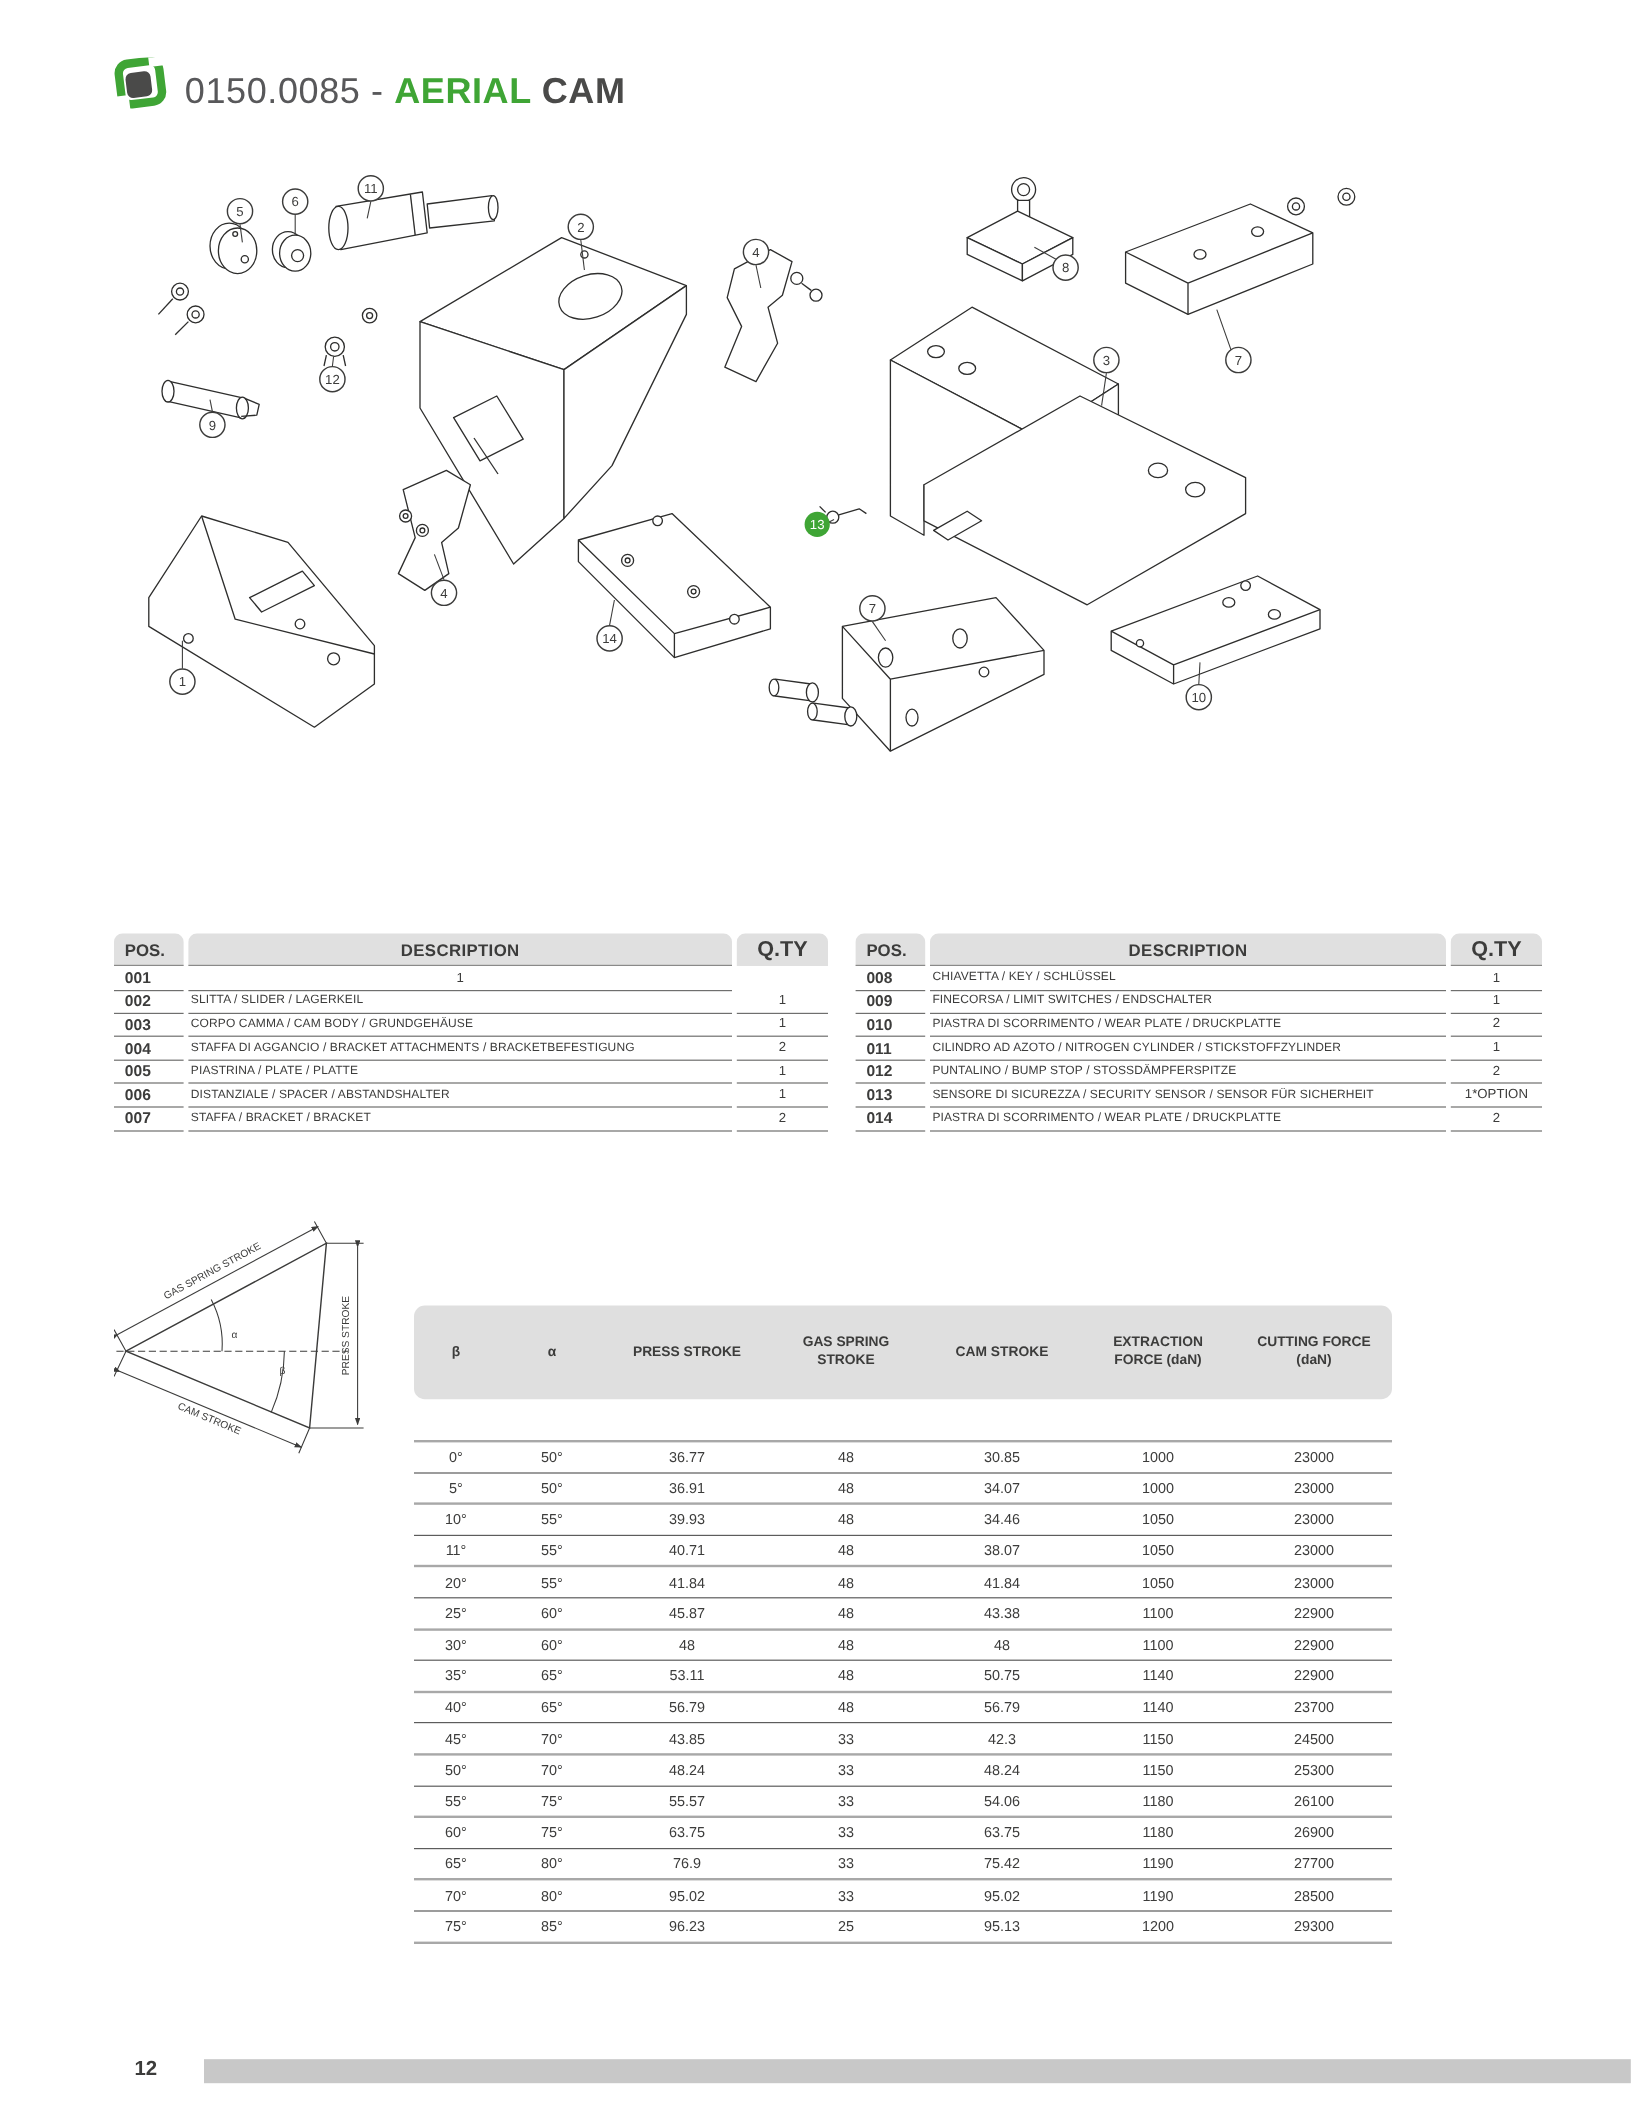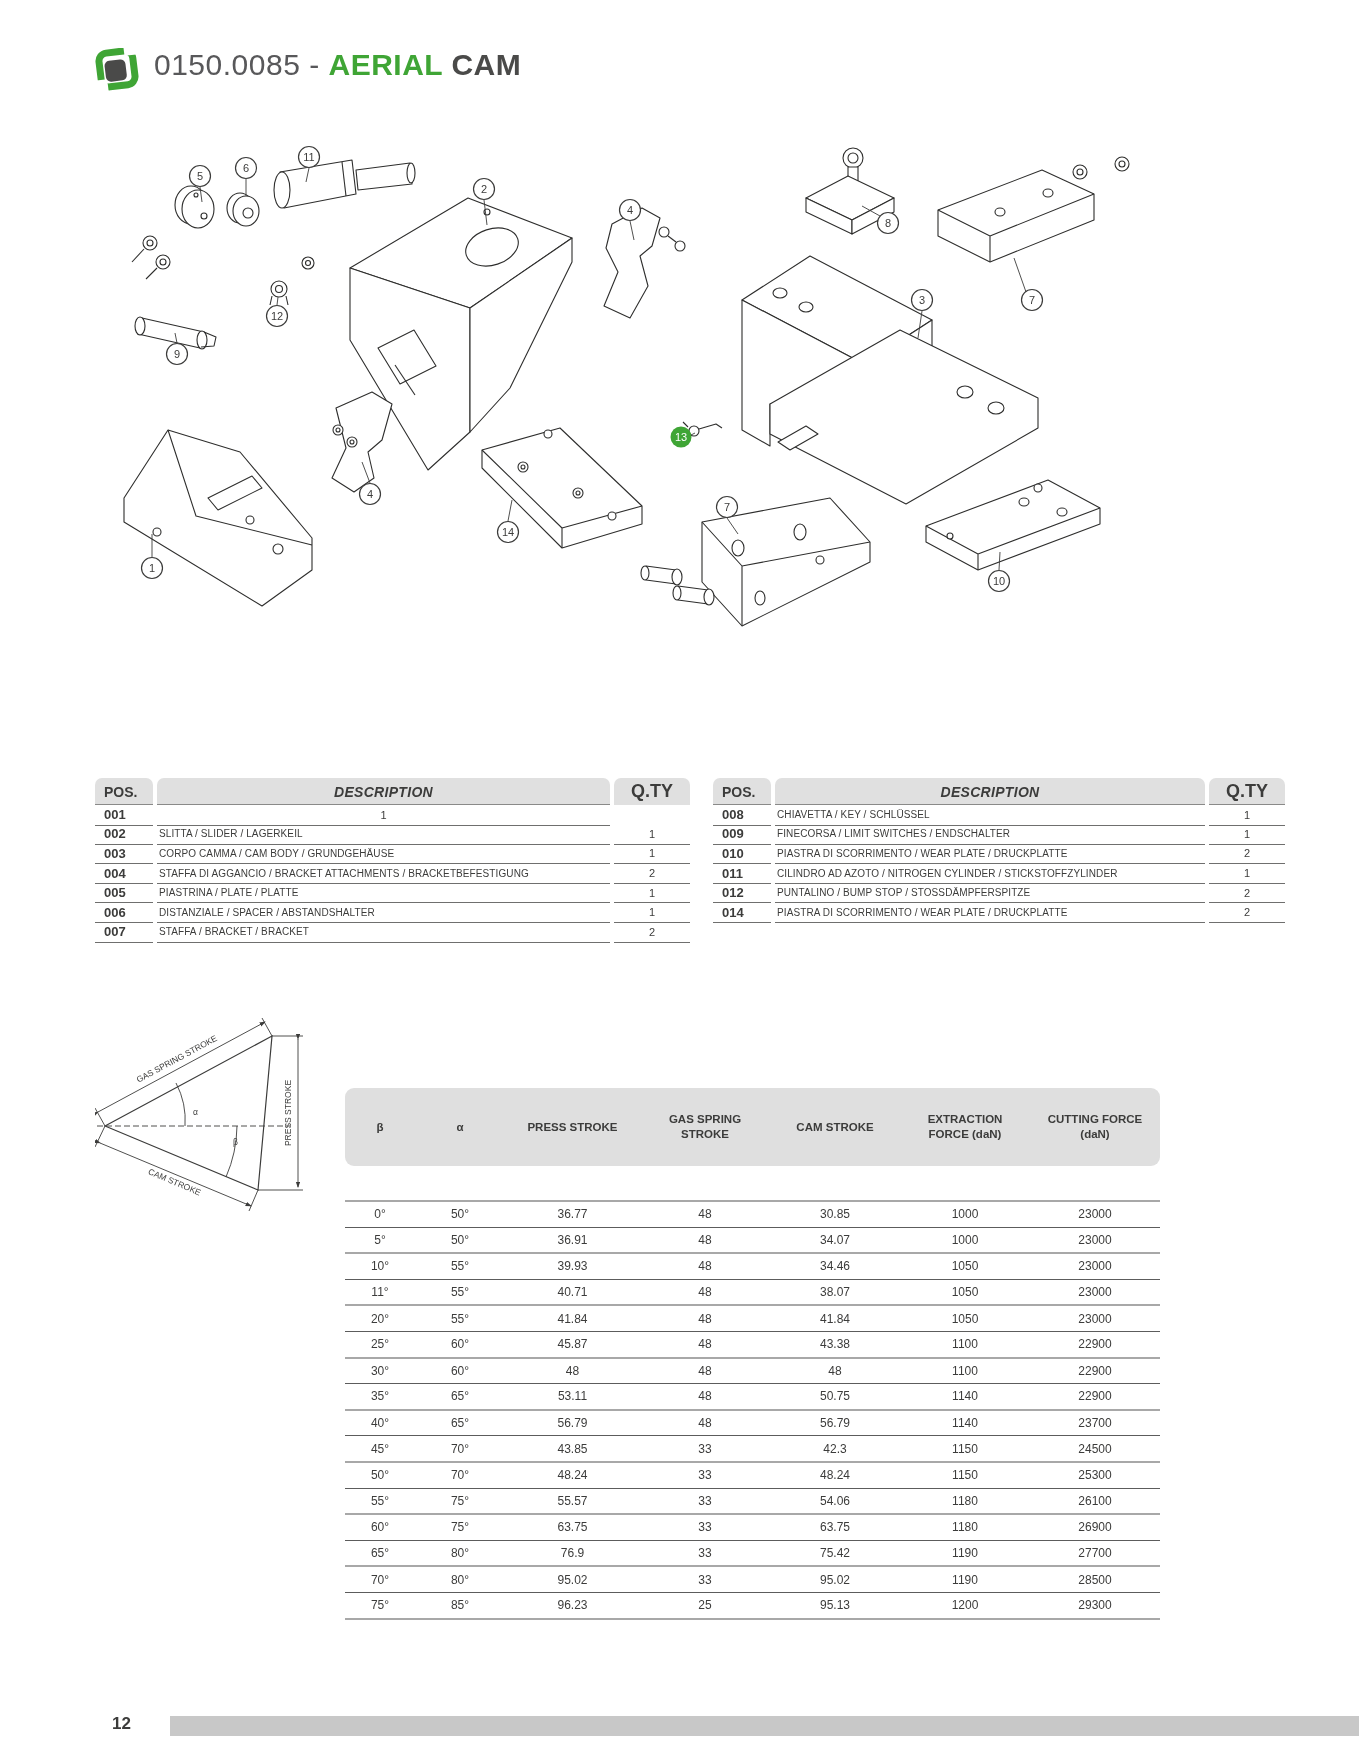--- a/index.html
+++ b/index.html
@@ -1,39 +1,39 @@
 <!DOCTYPE html>
 <html><head>
 <meta charset="utf-8">
 <style>
   html,body{margin:0;padding:0;}
   body{
     width:1359px;height:1754px;position:relative;background:#ffffff;
     font-family:"Liberation Sans",sans-serif;color:#3c3c3b;overflow:hidden;
   }
   
-  #header{position:absolute;left:92px;top:48px;display:flex;align-items:flex-start;gap:14px;z-index:5;}
+  #header{position:absolute;left:92px;top:48px;display:flex;align-items:flex-end;gap:14px;z-index:5;}
   #page-title{font-size:30px;letter-spacing:.5px;}
   #page-title .t-code{color:#58585a;font-weight:400;}
   #page-title .t-green{color:#3fa535;font-weight:bold;}
   #page-title .t-dark{color:#4a4a49;font-weight:bold;}
   
   #diagram-svg{position:absolute;left:0;top:0;z-index:1;}
   .part{fill:#ffffff;stroke:#2e2e2d;stroke-width:1.1;stroke-linejoin:round;}
   .pline{fill:none;stroke:#2e2e2d;stroke-width:1.1;stroke-linejoin:round;}
   .leader{stroke:#3c3c3b;stroke-width:.9;}
   .co-text{font-family:"Liberation Sans",sans-serif;}
   
   .ptable{position:absolute;top:778px;z-index:3;}
   #left-table{left:95px;width:595px;}
   #right-table{left:713px;width:572px;}
   .phead{display:grid;grid-template-columns:58px 1fr 76px;column-gap:4px;height:27px;}
   .phead>div{background:#e0e0e0;color:#3c3c3b;font-weight:bold;display:flex;align-items:center;}
   .ph-pos{border-radius:7px 7px 0 0;padding-left:9px;font-size:14px;}
-  .ph-desc{border-radius:7px 7px 0 0;justify-content:center;font-size:14px;letter-spacing:.3px;font-style:italic;}
+  .ph-desc{border-radius:7px 7px 0 0;justify-content:center;font-size:14px;letter-spacing:.3px;}
   .ph-qty{border-radius:7px 7px 0 0;justify-content:center;font-size:18px;}
   .pbody{}
   .prow{display:grid;grid-template-columns:58px 1fr 76px;column-gap:4px;height:19.6px;align-items:center;}
   .prow>div{border-bottom:1.5px solid #6f6f6e;height:100%;display:flex;align-items:center;}
   .prow:first-child>div{border-top:1.2px solid #8a8a89;}
   .pcell-pos{font-weight:bold;font-size:13px;padding-left:9px;}
   .pcell-desc{font-size:10px;letter-spacing:.1px;padding-left:2px;white-space:nowrap;overflow:hidden;}
   .pcell-qty{justify-content:center;font-size:11px;}
   
   #stroke-table{position:absolute;left:345px;top:1088px;width:815px;z-index:3;}
@@ -378,20 +378,25 @@
         <div class="pcell-pos">011</div>
         <div class="pcell-desc">CILINDRO AD AZOTO / NITROGEN CYLINDER / STICKSTOFFZYLINDER</div>
         <div class="pcell-qty">1</div>
       </div>
       <div class="prow">
         <div class="pcell-pos">012</div>
         <div class="pcell-desc">PUNTALINO / BUMP STOP / STOSSDÄMPFERSPITZE</div>
         <div class="pcell-qty">2</div>
       </div>
       <div class="prow">
+        <div class="pcell-pos">013</div>
+        <div class="pcell-desc">SENSORE DI SICUREZZA / SECURITY SENSOR / SENSOR FÜR SICHERHEIT</div>
+        <div class="pcell-qty">1*OPTION</div>
+      </div>
+      <div class="prow">
         <div class="pcell-pos">014</div>
         <div class="pcell-desc">PIASTRA DI SCORRIMENTO  /  WEAR PLATE /  DRUCKPLATTE</div>
         <div class="pcell-qty">2</div>
       </div>
     </div>
 </div>
 
 <svg id="angle-svg" width="250" height="215" viewBox="0 0 250 215">
   <defs>
     <marker id="arr" markerWidth="7" markerHeight="6" refX="6" refY="2.5" orient="auto">

